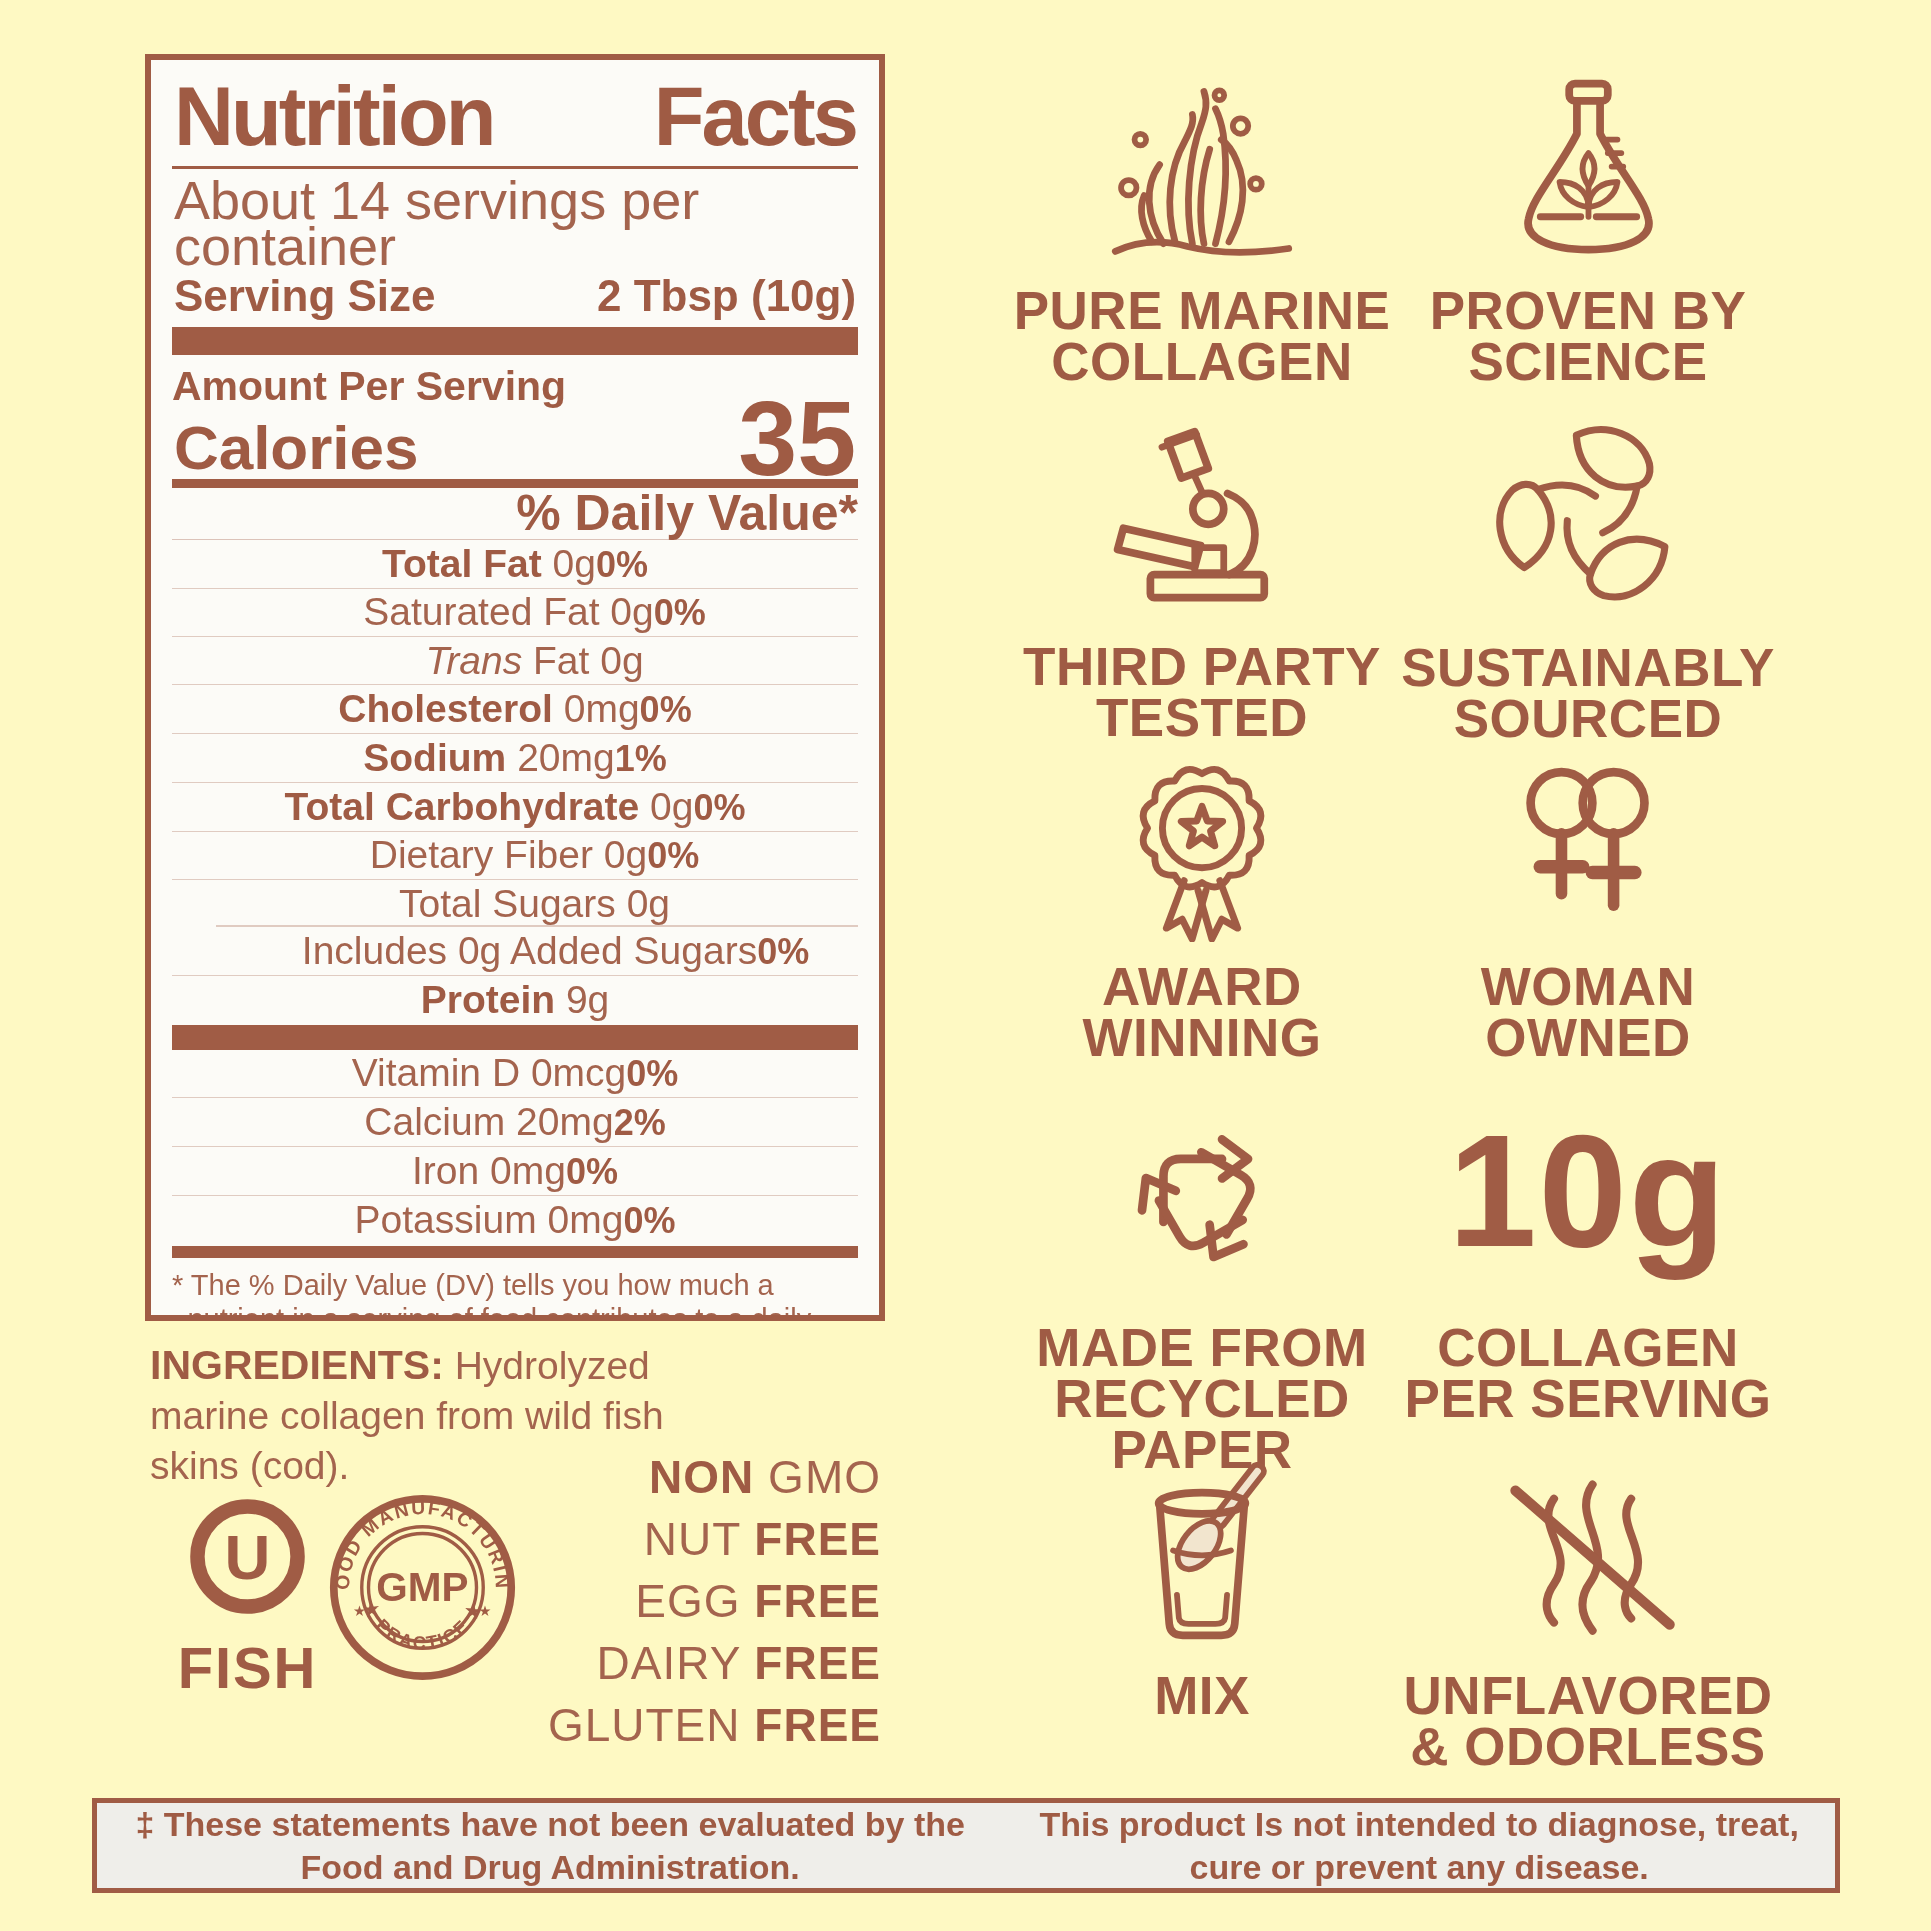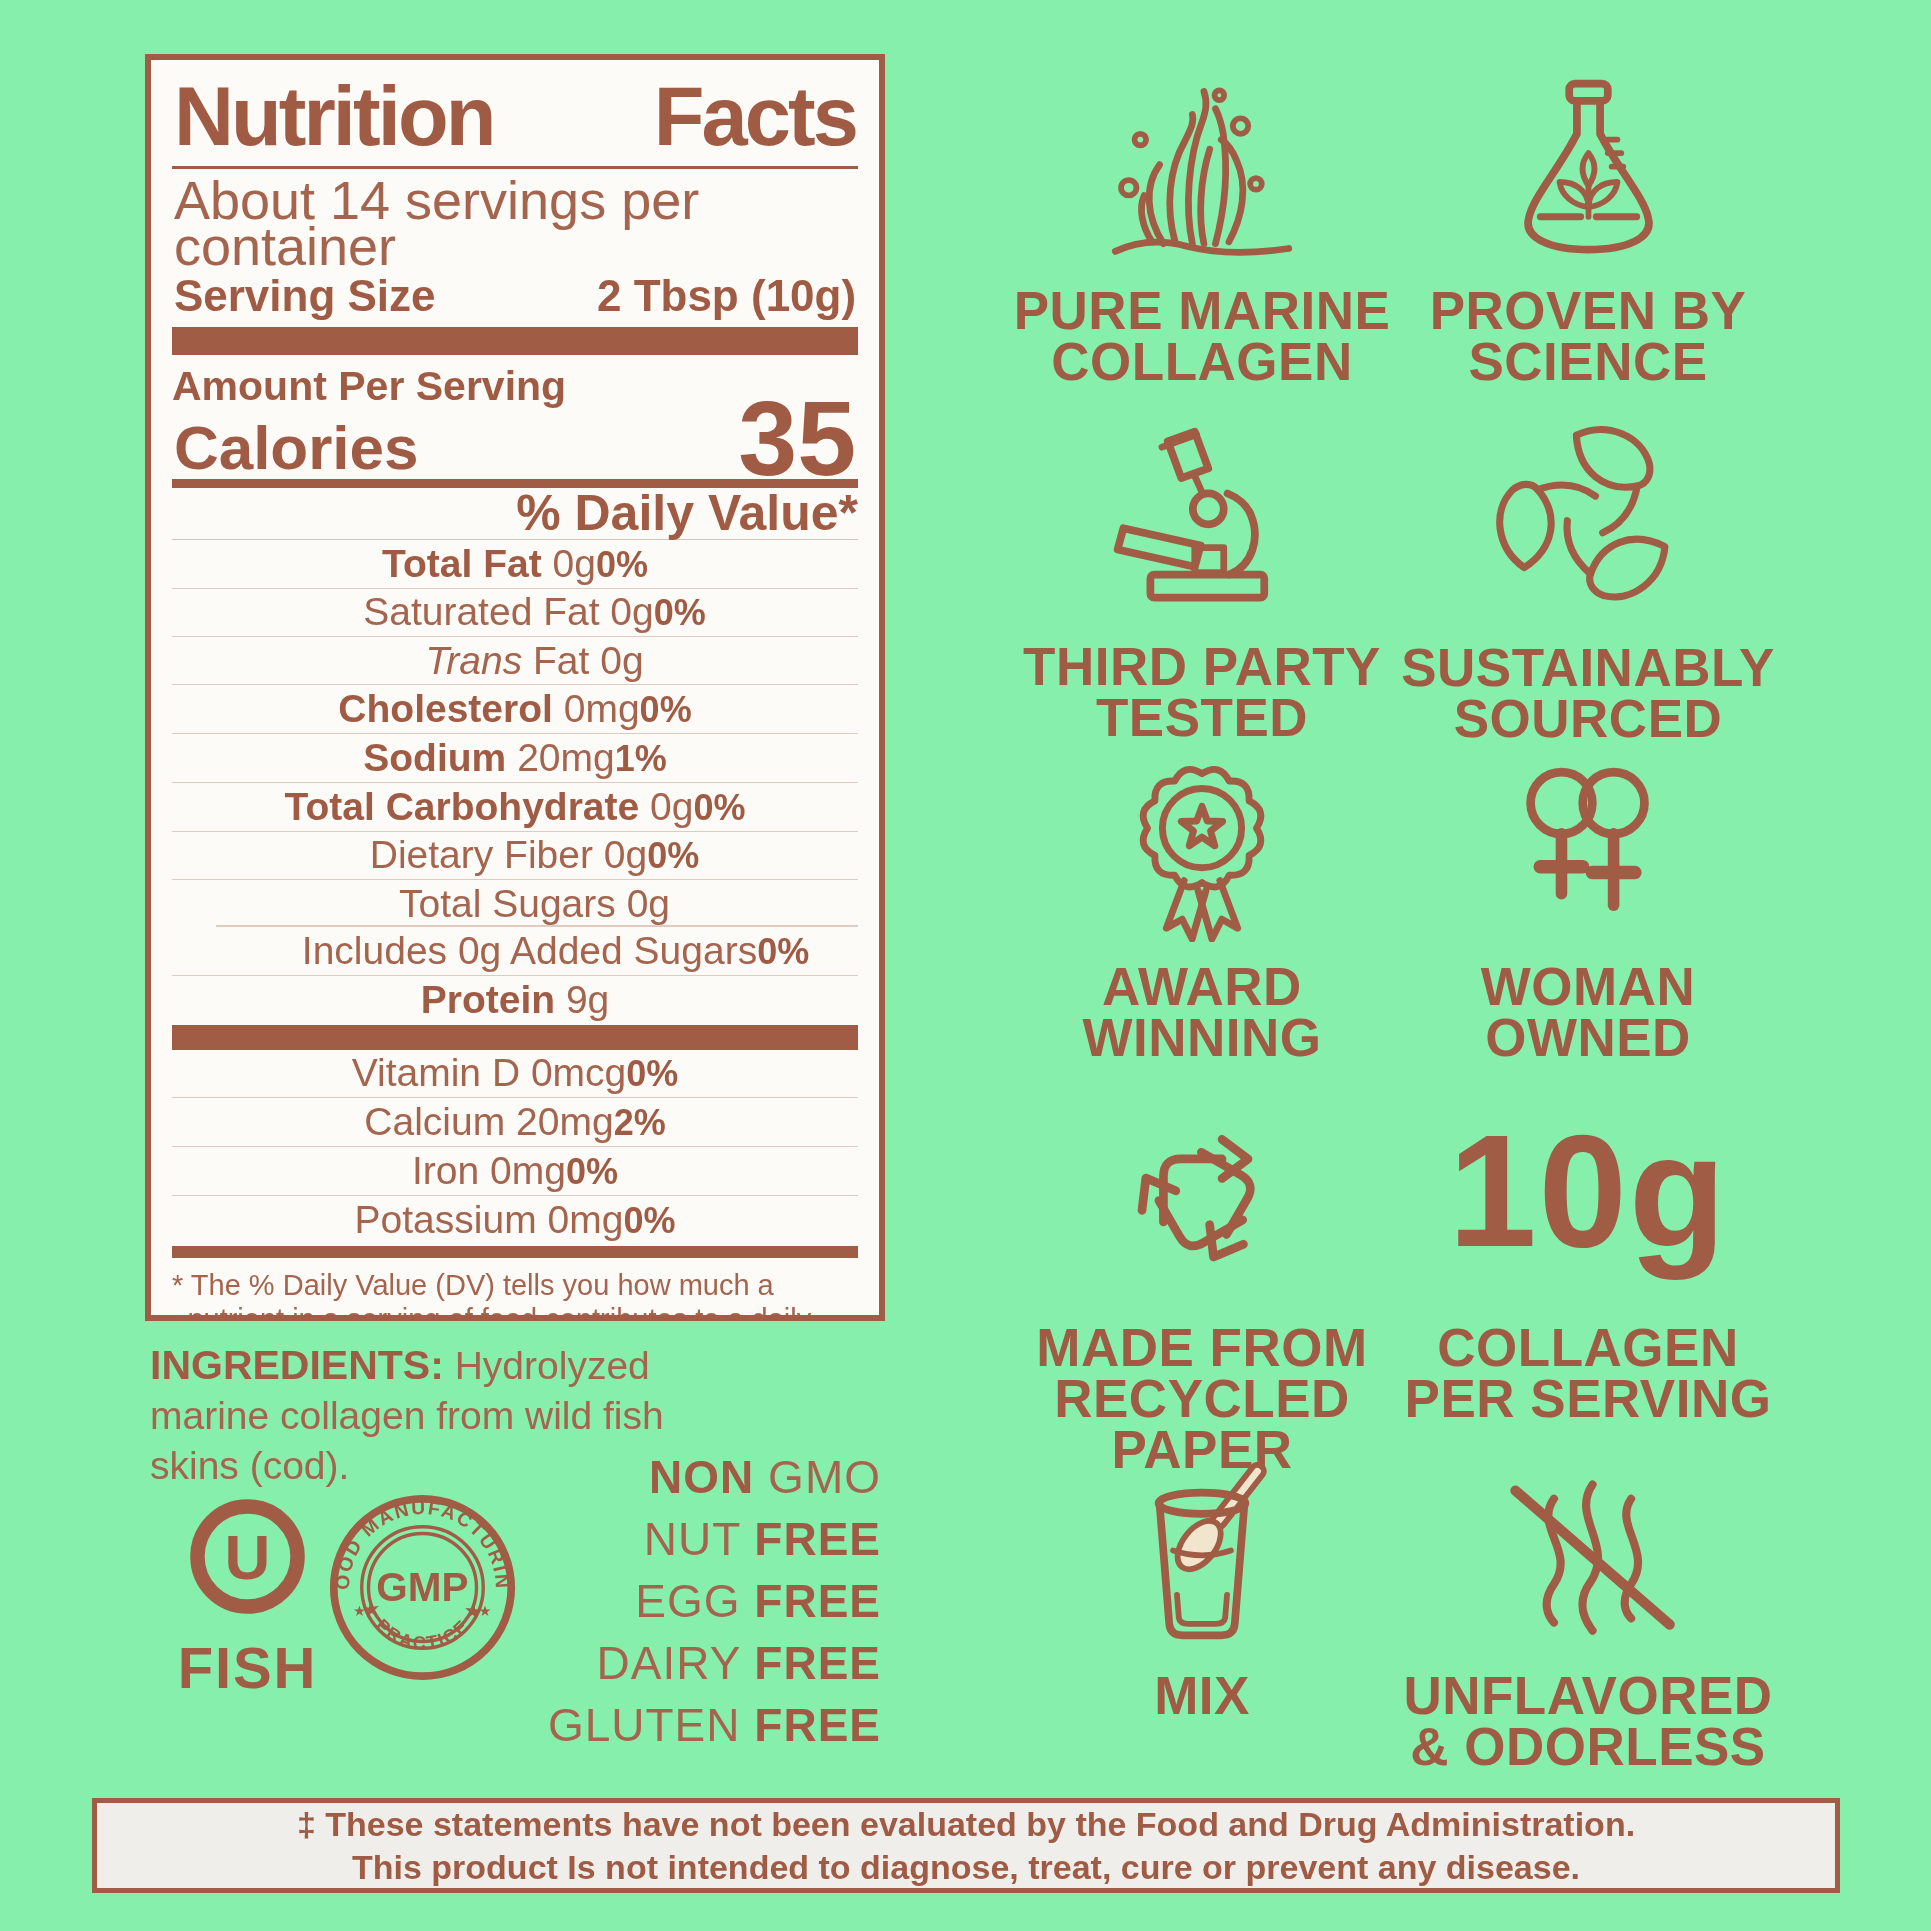--- a/index.html
+++ b/index.html
@@ -1,16 +1,16 @@
 <!DOCTYPE html>
 <html><head>
 <meta charset="utf-8">
 <style>
   html,body{margin:0;padding:0;background:#ECEAE6;}
-  .canvas{position:relative;width:1931px;height:1931px;background:#86efac;overflow:hidden;
+  .canvas{position:relative;width:1931px;height:1931px;background:#fef9c3;overflow:hidden;
           font-family:"Liberation Sans", sans-serif;color:#9F5B44;}
 
   
   .nfp{position:absolute;left:145px;top:54px;width:740px;height:1267px;box-sizing:border-box;
        background:#FCFBF7;border:6.8px solid #A05C45;padding:9.7px 21px 0 21px;overflow:hidden;}
   .nfp-title{display:flex;justify-content:space-between;align-items:baseline;
        font-weight:bold;font-size:83px;letter-spacing:-2.9px;line-height:89px;
        padding:1.9px 1.9px 5.8px 1.9px;border-bottom:3.9px solid #A05C45;}
   .nfp-servings{font-size:54px;line-height:46px;padding:7.7px 1.9px 0 1.9px;color:#A4644E;}
   .nfp-serving-row{display:flex;justify-content:space-between;font-weight:bold;font-size:44px;
@@ -54,21 +54,21 @@
   
   .cell{position:absolute;width:386px;text-align:center;}
   .icon-box{display:flex;align-items:center;justify-content:center;}
   .caption{font-weight:bold;font-size:53px;line-height:51px;letter-spacing:0.5px;color:#9F5B44;
        margin-top:13.5px;}
   .ten-g{font-weight:bold;font-size:159px;color:#A05C45;display:flex;align-items:center;
        justify-content:center;letter-spacing:1.9px;}
 
   
   .disclaimer{position:absolute;left:92px;top:1798px;width:1748px;height:95px;box-sizing:border-box;
-       border:5.8px solid #A05C45;background:#EFEEEA;display:flex;flex-direction:column;
+       border:5.8px solid #A05C45;background:#EFEEEA;display:flex;flex-direction:row;
        align-items:center;justify-content:center;font-weight:bold;font-size:34px;line-height:43px;
        color:#9F5B44;text-align:center;}
 
   svg .st{stroke:#A05C45;fill:none;stroke-linecap:round;stroke-linejoin:round;}
 </style>
 </head>
 <body>
 
 <div class="canvas">
 

